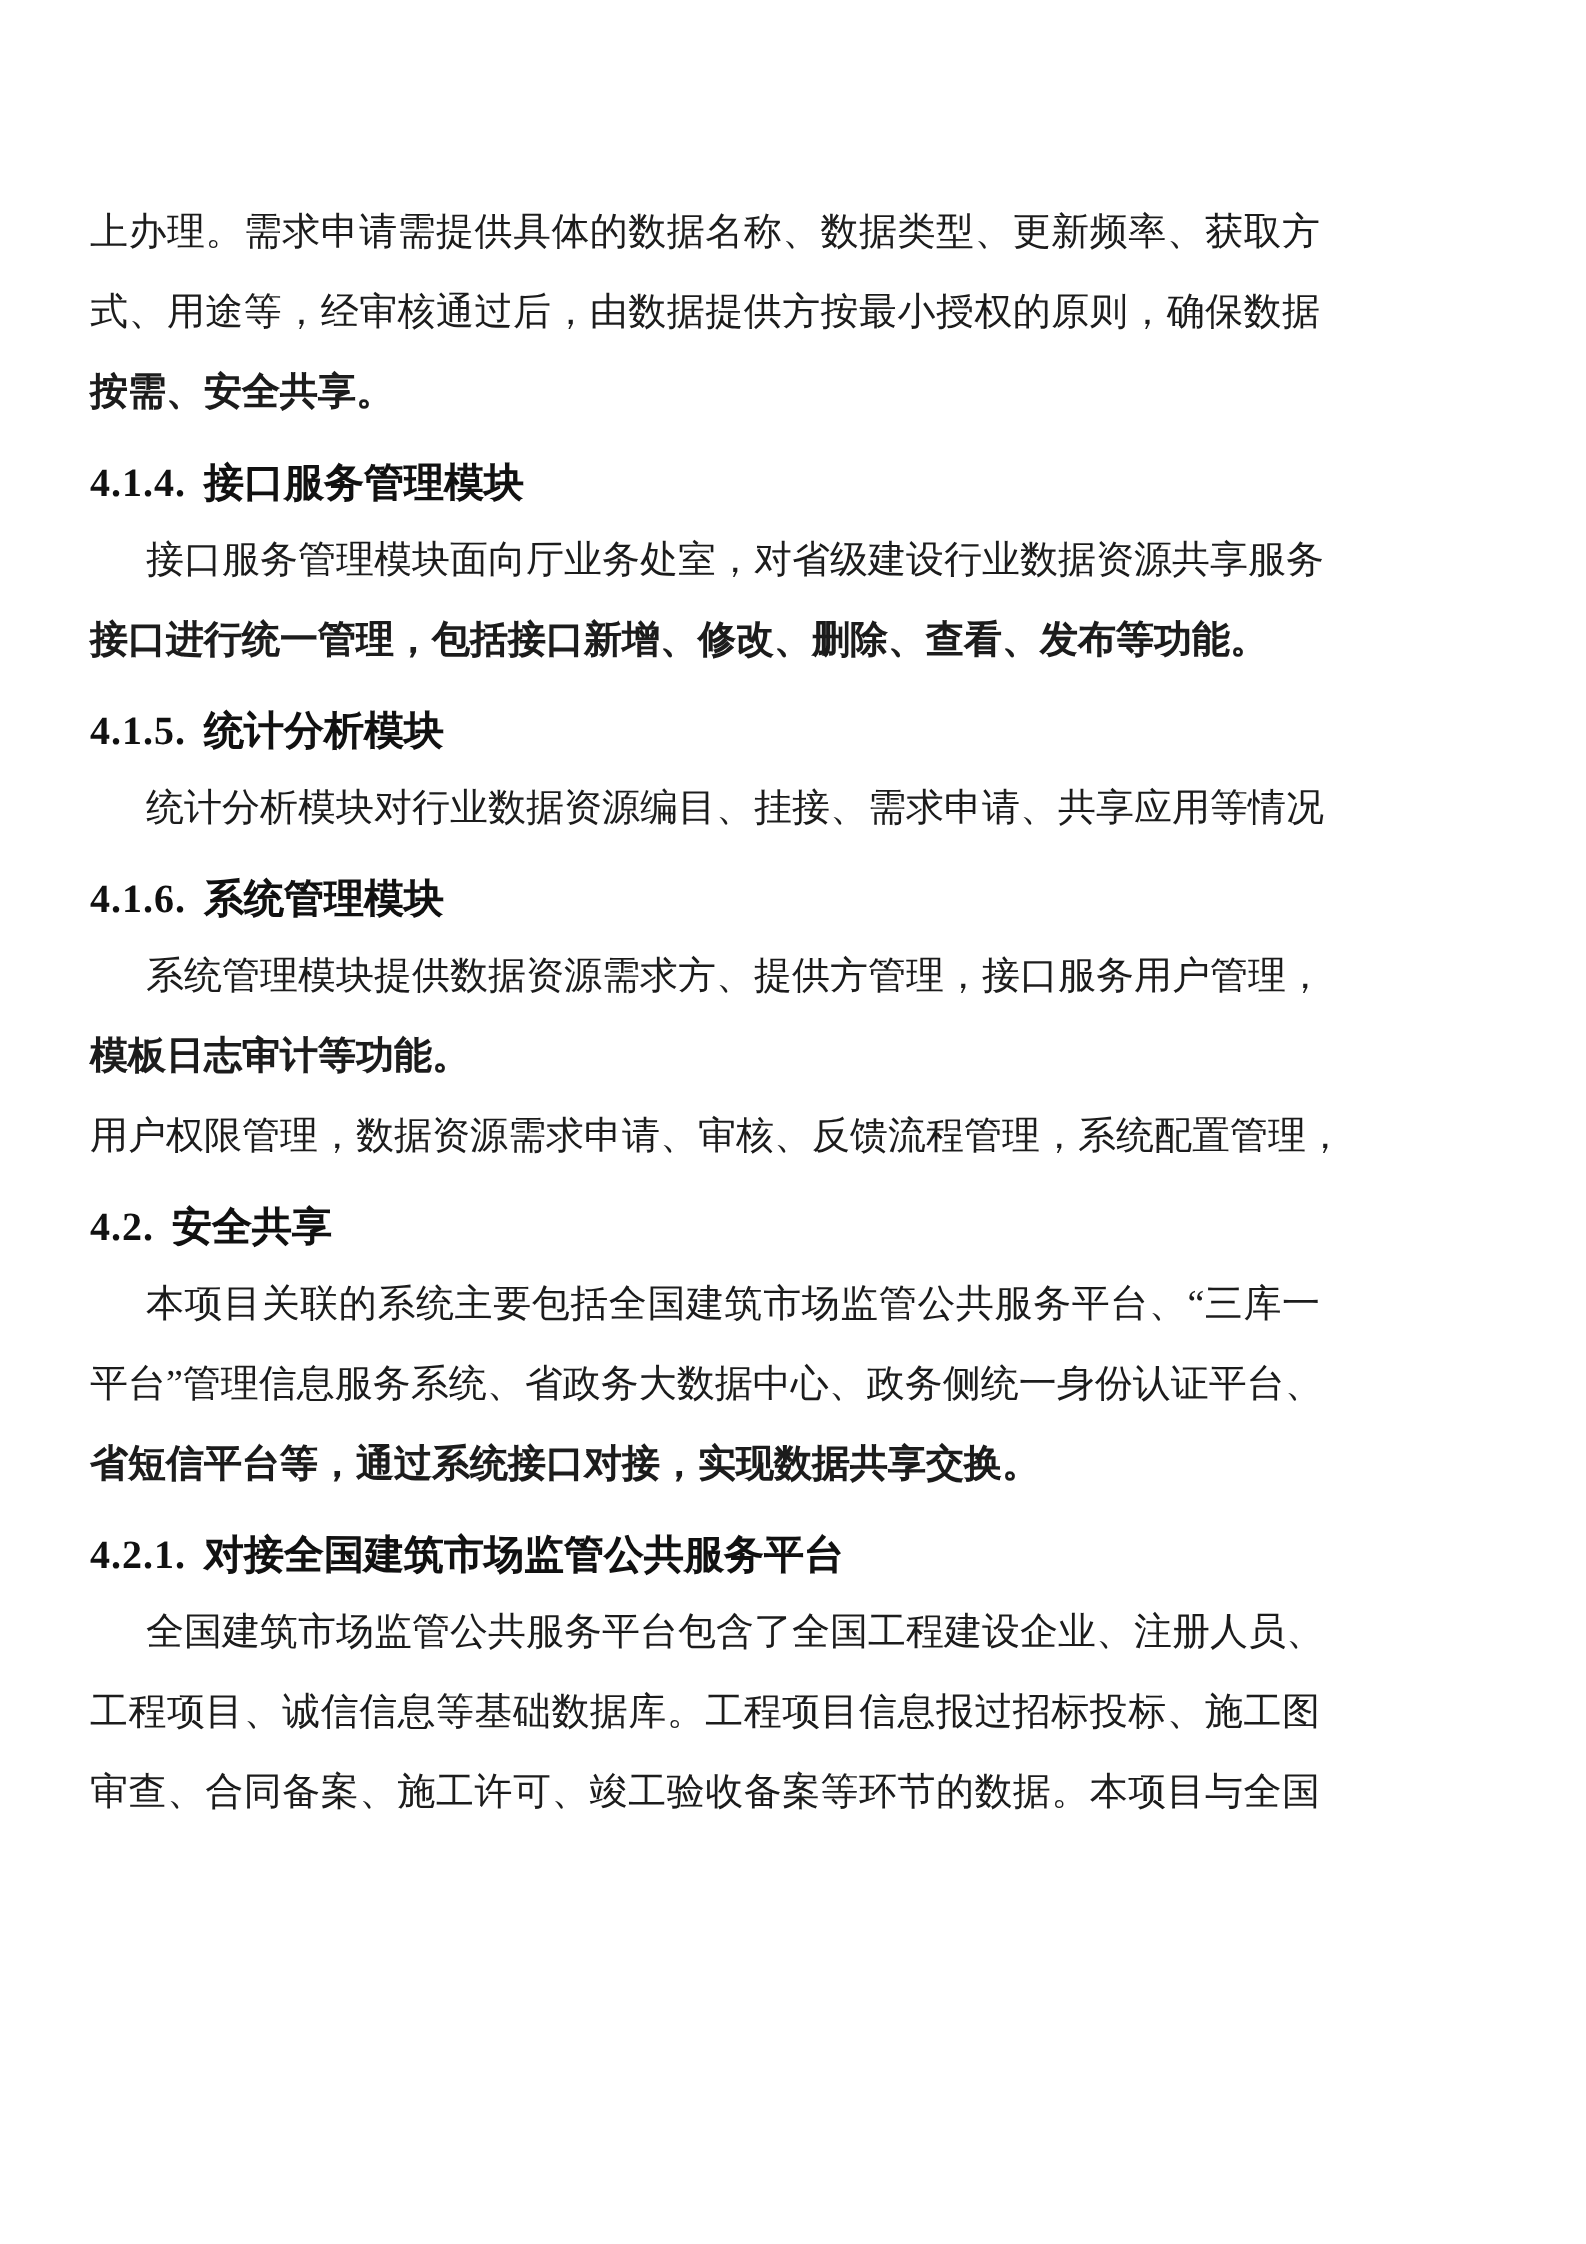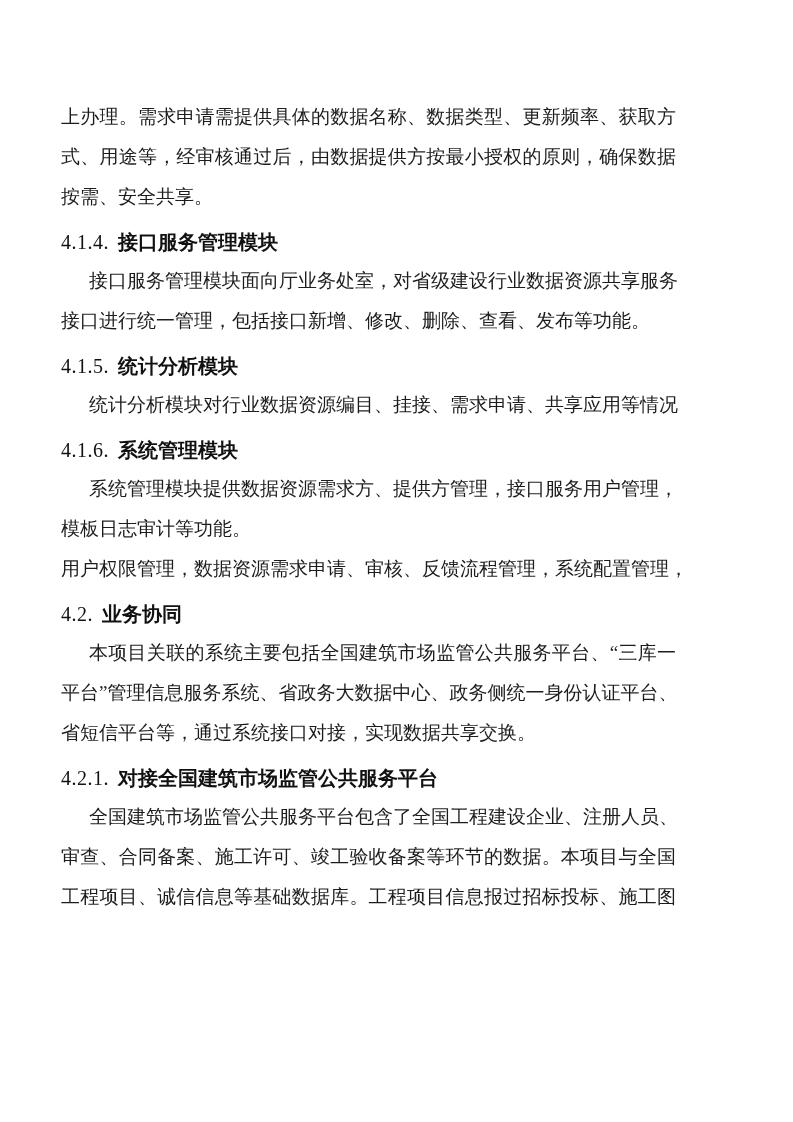--- a/index.html
+++ b/index.html
@@ -8,21 +8,21 @@
     background: #ffffff;
   }
   .page {
     position: relative;
     width: 793px;
     height: 1122px;
     margin: 0;
     background: #ffffff;
     overflow: hidden;
     box-sizing: border-box;
-    padding: 97px 83px 0 61px;
+    padding: 97px 83px 0 45px;
     font-family: "Liberation Serif", "DejaVu Serif", serif;
     color: #000000;
   }
   .content {
     width: 615px;
   }
   .para {
     margin: 0;
     padding: 0;
   }
@@ -34,37 +34,38 @@
     text-align: justify;
     text-align-last: justify;
     text-justify: inter-character;
     overflow: visible;
     color: #1c1c1c;
   }
   .line.last {
     text-align: right;
     text-align-last: left;
     white-space: normal;
+    font-weight: bold;
   }
   .line.indent {
     text-indent: 28px;
   }
   .heading {
     margin: 6px 0 0 0;
     padding: 0;
     font-size: 20px;
     line-height: 38px;
     height: 38px;
     font-weight: bold;
     white-space: nowrap;
     color: #111111;
   }
   .h-num {
     font-family: "Liberation Serif", serif;
-    font-weight: normal;
+    font-weight: bold;
     margin-right: 9px;
     letter-spacing: 0.5px;
   }
   .h-title {
     font-weight: bold;
   }
 </style>
 </head>
 <body>
 
@@ -83,26 +84,26 @@
       <div class="heading"><span class="h-num">4.1.5.</span><span class="h-title">统计分析模块</span></div>
       <div class="para">
         <div class="line indent">统计分析模块对行业数据资源编目、挂接、需求申请、共享应用等情况</div>
       </div>
       <div class="heading"><span class="h-num">4.1.6.</span><span class="h-title">系统管理模块</span></div>
       <div class="para">
         <div class="line indent">系统管理模块提供数据资源需求方、提供方管理，接口服务用户管理，</div>
         <div class="line last">模板日志审计等功能。</div>
         <div class="line">用户权限管理，数据资源需求申请、审核、反馈流程管理，系统配置管理，</div>
       </div>
-      <div class="heading"><span class="h-num">4.2.</span><span class="h-title">业务协同</span></div>
+      <div class="heading"><span class="h-num">4.2.</span><span class="h-title">安全共享</span></div>
       <div class="para">
         <div class="line indent">本项目关联的系统主要包括全国建筑市场监管公共服务平台、“三库一</div>
         <div class="line">平台”管理信息服务系统、省政务大数据中心、政务侧统一身份认证平台、</div>
         <div class="line last">省短信平台等，通过系统接口对接，实现数据共享交换。</div>
       </div>
       <div class="heading"><span class="h-num">4.2.1.</span><span class="h-title">对接全国建筑市场监管公共服务平台</span></div>
       <div class="para">
         <div class="line indent">全国建筑市场监管公共服务平台包含了全国工程建设企业、注册人员、</div>
+        <div class="line">工程项目、诚信信息等基础数据库。工程项目信息报过招标投标、施工图</div>
         <div class="line">审查、合同备案、施工许可、竣工验收备案等环节的数据。本项目与全国</div>
-        <div class="line">工程项目、诚信信息等基础数据库。工程项目信息报过招标投标、施工图</div>
       </div>
     </div>
 </div>
 
 </body></html>

